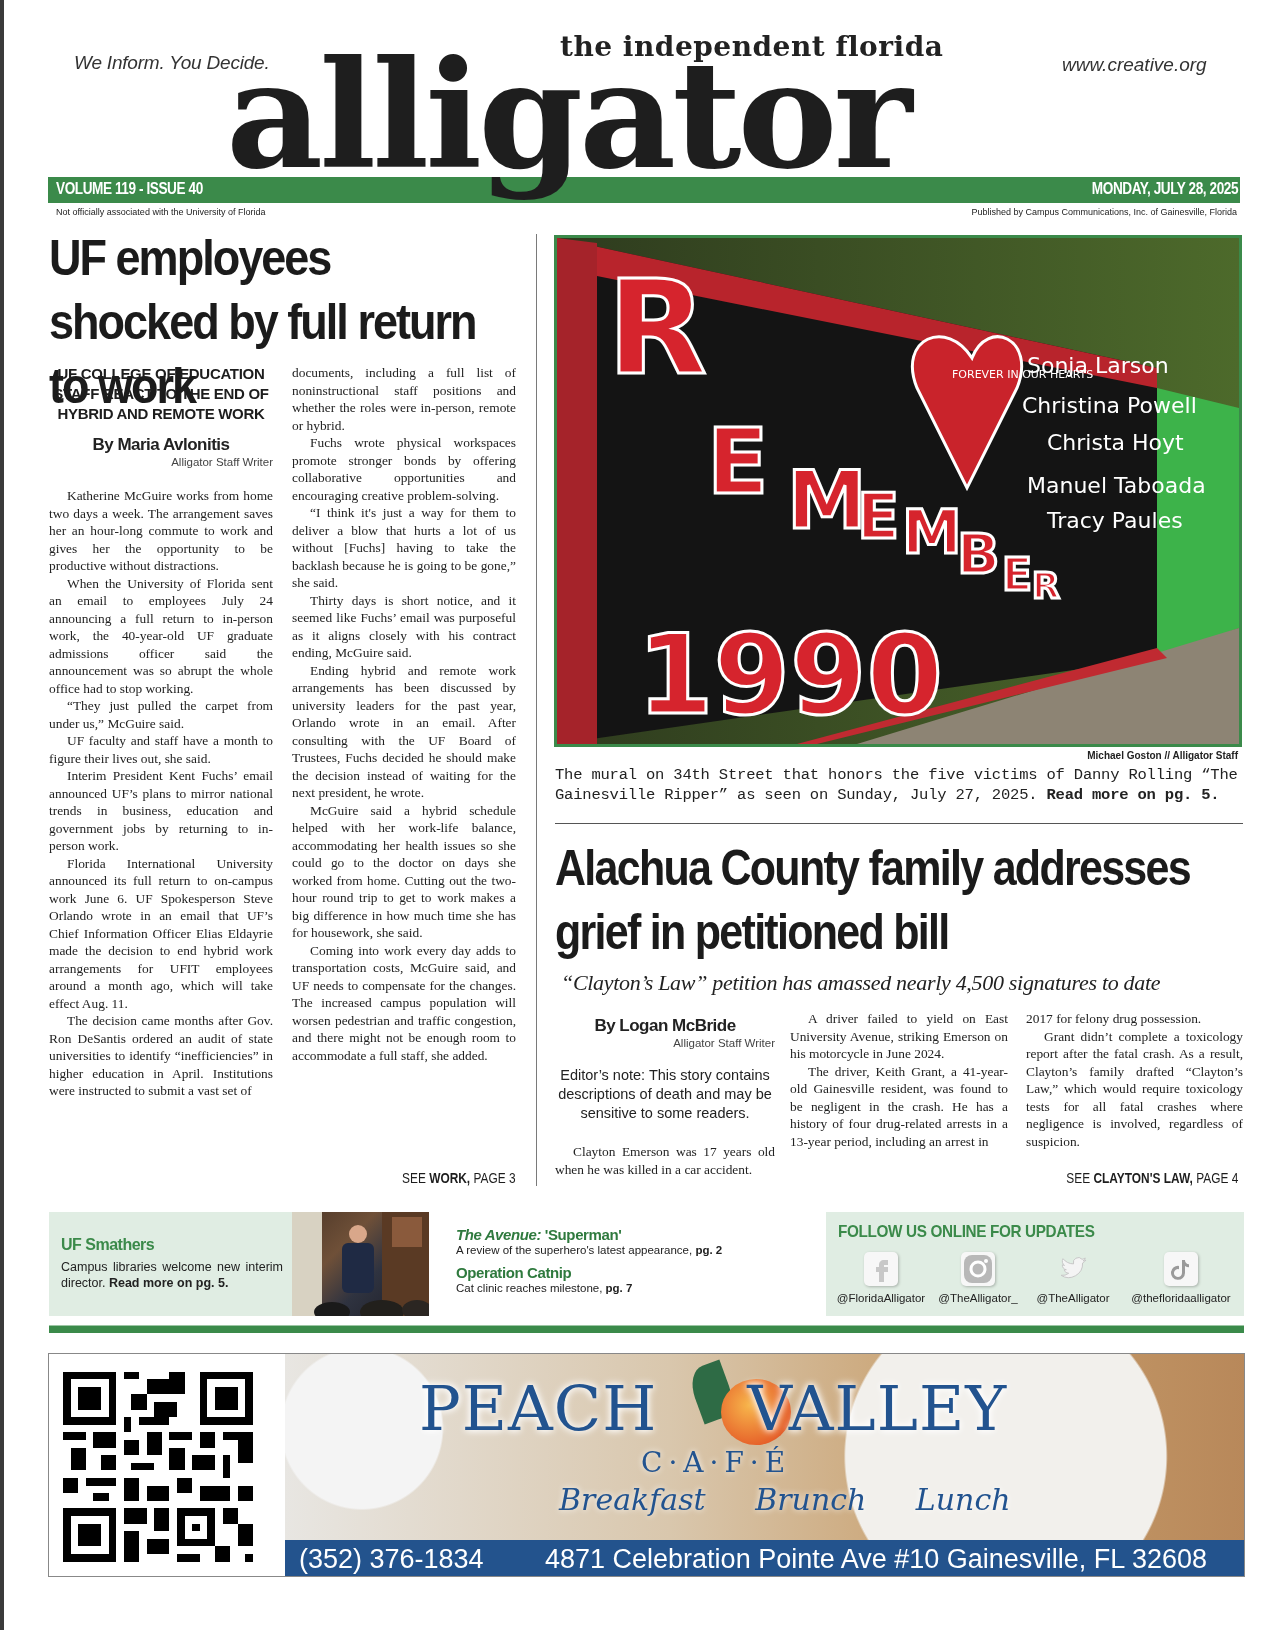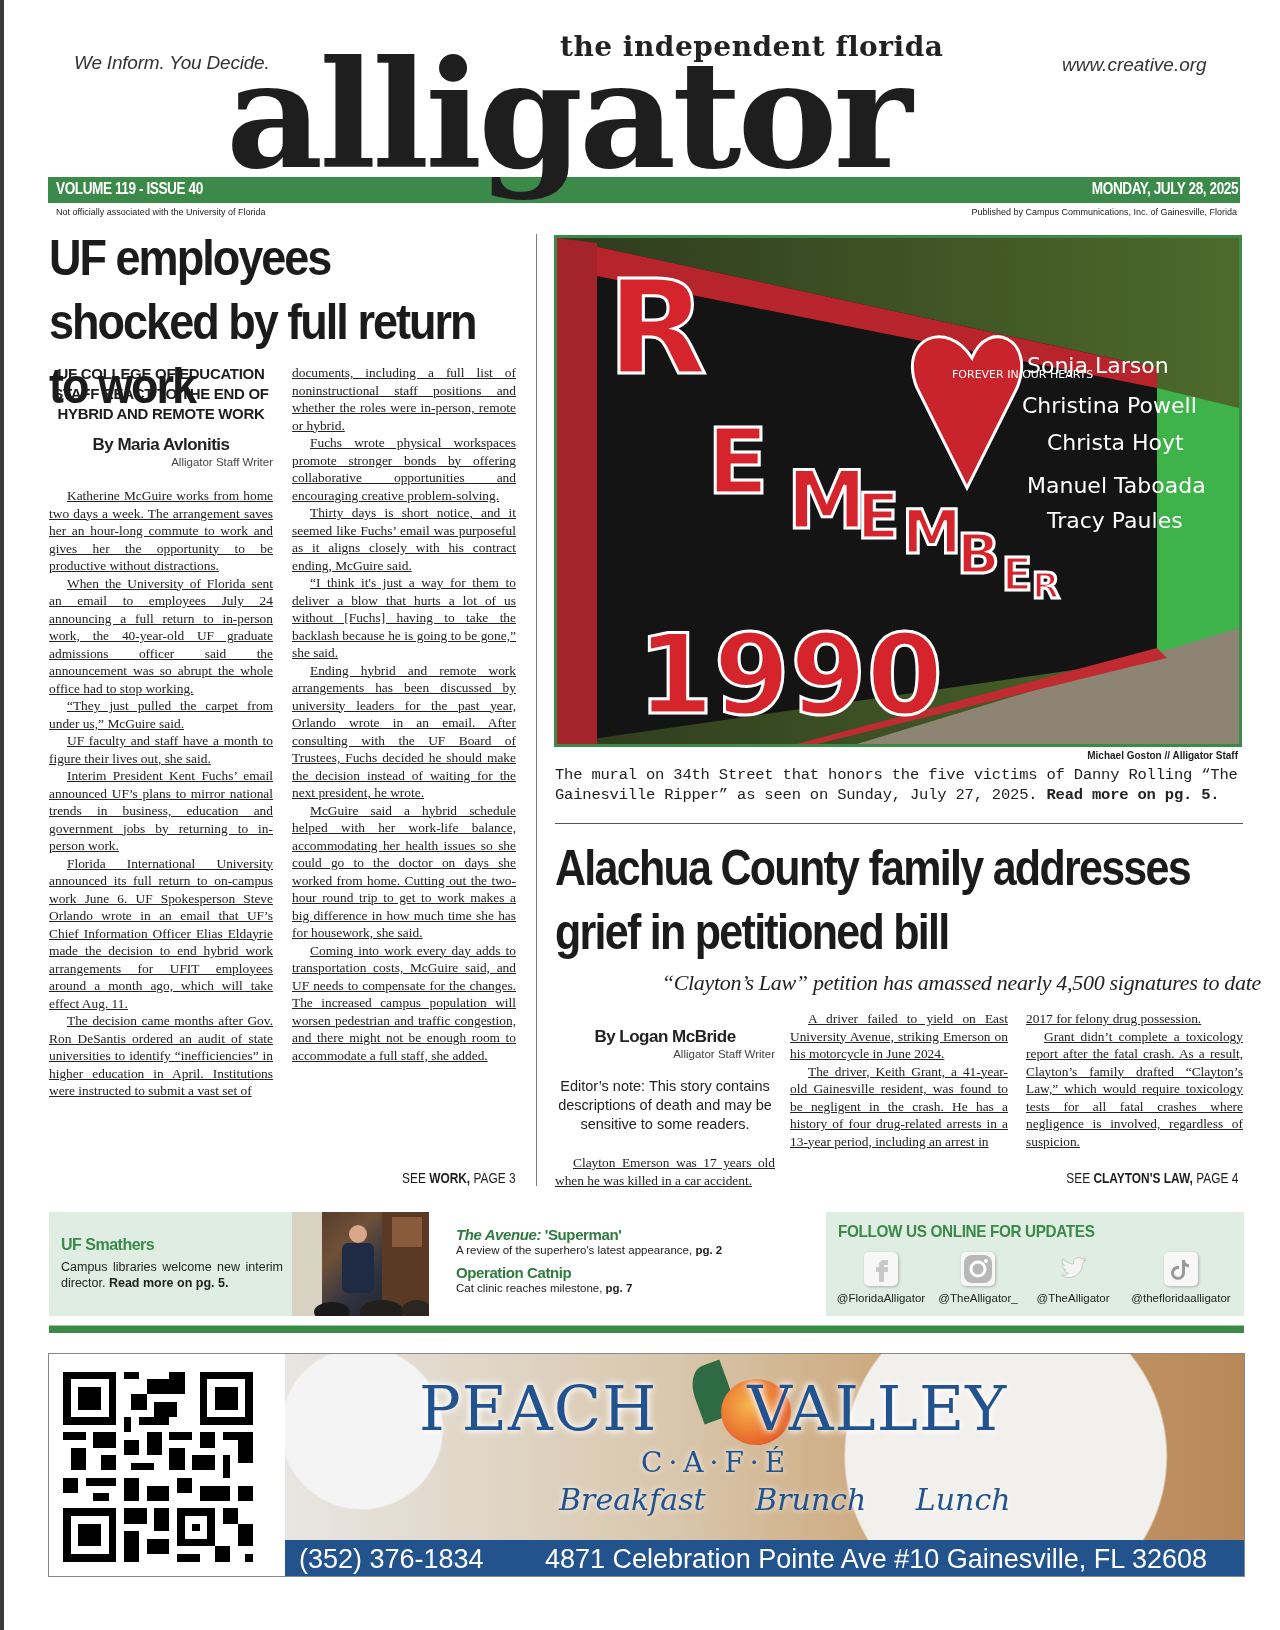--- a/index.html
+++ b/index.html
@@ -27,42 +27,42 @@
   .published { position: absolute; right: 43px; top: 207px; font-family: "Liberation Sans", sans-serif; font-size: 9px; color: #222; }
 
   
   .lead-headline {
     position: absolute; left: 45px; top: 226px; width: 480px;
     font-family: "Liberation Sans", sans-serif; font-weight: bold; font-size: 50px; line-height: 64px;
     letter-spacing: -2.2px; color: #1b1b1b; transform: scaleX(0.9); transform-origin: left;
   }
   .vdivider { position: absolute; left: 532px; top: 234px; width: 1px; height: 952px; background: #7a7a7a; }
   .col { position: absolute; font-size: 13.4px; line-height: 17.5px; text-align: justify; color: #222; }
-  .col p { text-indent: 18px; text-decoration: underline; }
+  .col p { text-indent: 18px; }
   .col1 { left: 45px; top: 364px; width: 224px; }
   .col2 { left: 288px; top: 364px; width: 224px; }
   .deck { font-family: "Liberation Sans", sans-serif; font-weight: bold; font-size: 15px; line-height: 20px; text-align: center; color: #1d1d1d; letter-spacing: -0.3px; }
   .byline { font-family: "Liberation Sans", sans-serif; font-weight: bold; font-size: 17px; text-align: center; margin-top: 12px; letter-spacing: -0.5px; }
   .byline-role { font-family: "Liberation Sans", sans-serif; font-size: 11.5px; text-align: right; color: #444; margin-bottom: 16px; }
   .jump { position: absolute; font-family: "Liberation Sans", sans-serif; font-size: 14px; color: #1d1d1d; transform: scaleX(0.85); transform-origin: right; }
   .jump b { font-weight: bold; }
 
   
   .photo-frame { position: absolute; left: 550px; top: 235px; width: 688px; height: 512px; border: 3px solid #3b8a4a; background: #1a1a1a; overflow: hidden; }
   .credit { position: absolute; right: 42px; top: 750px; font-family: "Liberation Sans", sans-serif; font-weight: bold; font-size: 10px; color: #222; }
   .caption { position: absolute; left: 551px; top: 765px; width: 690px; font-family: Liberation Mono, monospace; font-size: 15.5px; line-height: 20px; color: #222; letter-spacing: -0.2px; }
   .caption b { font-weight: bold; }
   .hrule { position: absolute; left: 551px; top: 823px; width: 688px; height: 1px; background: #555; }
 
   .second-headline {
     position: absolute; left: 551px; top: 836px; width: 760px;
     font-family: "Liberation Sans", sans-serif; font-weight: bold; font-size: 50px; line-height: 64px;
     letter-spacing: -2px; color: #1b1b1b; transform: scaleX(0.86); transform-origin: left;
   }
-  .second-deck { position: absolute; left: 557px; top: 970px; width: 700px; font-family: "Liberation Serif", serif; font-style: italic; font-size: 22px; color: #222; letter-spacing: -0.3px; text-align: right; }
+  .second-deck { position: absolute; left: 557px; top: 970px; width: 700px; font-family: "Liberation Serif", serif; font-style: italic; font-size: 22px; color: #222; letter-spacing: -0.3px; }
   .scol1 { left: 551px; top: 1009px; width: 220px; }
   .scol2 { left: 786px; top: 1010px; width: 218px; }
   .scol3 { left: 1022px; top: 1010px; width: 217px; }
   .editor-note { font-family: "Liberation Sans", sans-serif; font-size: 14.5px; line-height: 19px; text-align: center; color: #222; margin: 14px 0 20px 0; text-indent: 0; }
 
   
   .teaser-left { position: absolute; left: 45px; top: 1212px; width: 245px; height: 104px; background: #e0ede3; padding-left: 28px; }
   .teaser-title { font-family: "Liberation Sans", sans-serif; font-weight: bold; color: #3b8a4a; font-size: 16px; letter-spacing: -0.5px; }
   .uf-smathers-title { position: absolute; left: 12px; top: 24px; }
   .uf-smathers-text { position: absolute; left: 12px; top: 47px; width: 222px; font-family: "Liberation Sans", sans-serif; font-size: 12.5px; line-height: 16px; text-align: justify; color: #222; }
@@ -120,22 +120,22 @@
     <p>“They just pulled the carpet from under us,” McGuire said.</p>
     <p>UF faculty and staff have a month to figure their lives out, she said.</p>
     <p>Interim President Kent Fuchs’ email announced UF’s plans to mirror national trends in business, education and government jobs by returning to in-person work.</p>
     <p>Florida International University announced its full return to on-campus work June 6. UF Spokesperson Steve Orlando wrote in an email that UF’s Chief Information Officer Elias Eldayrie made the decision to end hybrid work arrangements for UFIT employees around a month ago, which will take effect Aug. 11.</p>
     <p>The decision came months after Gov. Ron DeSantis ordered an audit of state universities to identify “inefficiencies” in higher education in April. Institutions were instructed to submit a vast set of</p>
   </div>
 
   <div class="col col2">
     <p style="text-indent:0">documents, including a full list of noninstructional staff positions and whether the roles were in-person, remote or hybrid.</p>
     <p>Fuchs wrote physical workspaces promote stronger bonds by offering collaborative opportunities and encouraging creative problem-solving.</p>
+    <p>“I think it's just a way for them to deliver a blow that hurts a lot of us without [Fuchs] having to take the backlash because he is going to be gone,” she said.</p>
     <p>Thirty days is short notice, and it seemed like Fuchs’ email was purposeful as it aligns closely with his contract ending, McGuire said.</p>
-    <p>“I think it's just a way for them to deliver a blow that hurts a lot of us without [Fuchs] having to take the backlash because he is going to be gone,” she said.</p>
     <p>Ending hybrid and remote work arrangements has been discussed by university leaders for the past year, Orlando wrote in an email. After consulting with the UF Board of Trustees, Fuchs decided he should make the decision instead of waiting for the next president, he wrote.</p>
     <p>McGuire said a hybrid schedule helped with her work-life balance, accommodating her health issues so she could go to the doctor on days she worked from home. Cutting out the two-hour round trip to get to work makes a big difference in how much time she has for housework, she said.</p>
     <p>Coming into work every day adds to transportation costs, McGuire said, and UF needs to compensate for the changes. The increased campus population will worsen pedestrian and traffic congestion, and there might not be enough room to accommodate a full staff, she added.</p>
   </div>
 
   <div class="jump" style="right:764px; top:1170px;">
     <span>SEE </span><b>WORK,</b><span> PAGE 3</span>
   </div>
 
   <div class="vdivider"></div>
@@ -180,21 +180,21 @@
   <div class="credit">Michael Goston // Alligator Staff</div>
   <div class="caption">
     <span>The mural on 34th Street that honors the five victims of Danny Rolling “The Gainesville Ripper” as seen on Sunday, July 27, 2025. </span><b>Read more on pg. 5.</b>
   </div>
   <div class="hrule"></div>
 
   <h2 class="second-headline">Alachua County family addresses grief in petitioned bill</h2>
   <div class="second-deck">“Clayton’s Law” petition has amassed nearly 4,500 signatures to date</div>
 
   <div class="col scol1">
-    <div class="byline" style="margin-top:19px">By Logan McBride</div>
+    <div class="byline" style="margin-top:8px">By Logan McBride</div>
     <div class="byline-role" style="margin-bottom:0">Alligator Staff Writer</div>
     <div class="editor-note">Editor’s note: This story contains descriptions of death and may be sensitive to some readers.</div>
     <p>Clayton Emerson was 17 years old when he was killed in a car accident.</p>
   </div>
   <div class="col scol2">
     <p>A driver failed to yield on East University Avenue, striking Emerson on his motorcycle in June 2024.</p>
     <p>The driver, Keith Grant, a 41-year-old Gainesville resident, was found to be negligent in the crash. He has a history of four drug-related arrests in a 13-year period, including an arrest in</p>
   </div>
   <div class="col scol3">
     <p style="text-indent:0">2017 for felony drug possession.</p>

